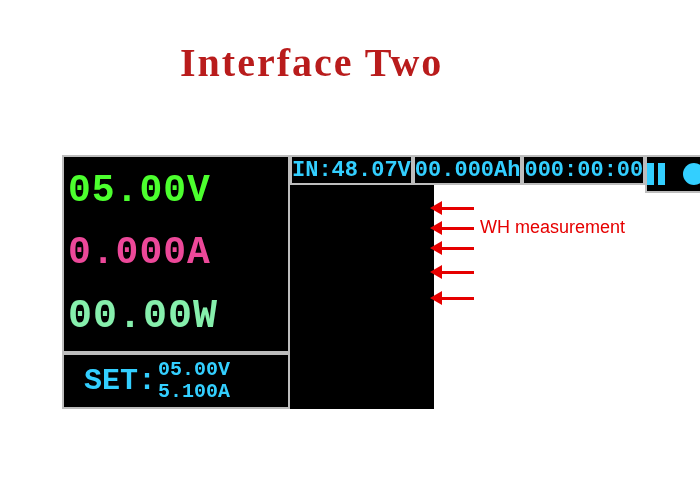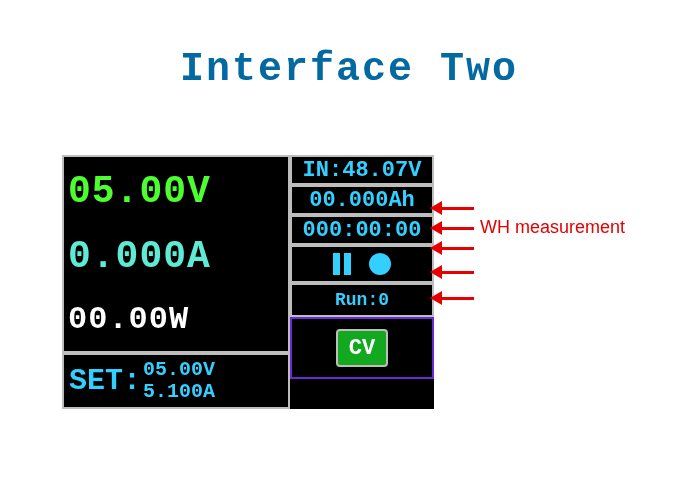--- a/index.html
+++ b/index.html
@@ -6,26 +6,26 @@
   body {
     width: 700px;
     height: 504px;
     background: #ffffff;
     position: relative;
     font-family: "Courier New", monospace;
     overflow: hidden;
   }
   .title {
     position: absolute;
-    top: 47px;
+    top: 39px;
     left: 180px;
     font-size: 40px;
     font-weight: bold;
-    color: #0369a1;
-    font-family: Liberation Mono, monospace;
+    color: #b91c1c;
+    font-family: Liberation Serif, serif;
     letter-spacing: 2px;
   }
   .screen {
     position: absolute;
     top: 155px;
     left: 62px;
     width: 372px;
     height: 254px;
     background: #000000;
     display: flex;
@@ -33,47 +33,47 @@
   .left-col {
     width: 228px;
     height: 100%;
     display: flex;
     flex-direction: column;
   }
   .right-col {
     width: 144px;
     height: 100%;
     display: flex;
-    flex-direction: column;
+    flex-direction: row;
   }
   .cell {
     border: 2px solid #bdbdbd;
     background: #000;
     display: flex;
     align-items: center;
     justify-content: center;
     font-weight: bold;
   }
   .big-readouts {
     flex: 1;
     border: 2px solid #bdbdbd;
     display: flex;
     flex-direction: column;
     justify-content: space-around;
     padding: 2px 4px;
   }
   .big-v { color: #4cff2e; font-size: 38px; font-weight: bold; letter-spacing: 1px; }
-  .big-a { color: #5eead4; font-size: 38px; font-weight: bold; letter-spacing: 1px; }
-  .big-w { color: #ffffff; font-size: 32px; font-weight: bold; letter-spacing: 1px; }
+  .big-a { color: #ec4899; font-size: 38px; font-weight: bold; letter-spacing: 1px; }
+  .big-w { color: #86efac; font-size: 40px; font-weight: bold; letter-spacing: 1px; }
   .set-row {
     height: 56px;
     border: 2px solid #bdbdbd;
     display: flex;
     align-items: center;
-    padding: 0 5px;
+    padding: 0 20px;
   }
   .set-label { color: #33cfff; font-size: 30px; font-weight: bold; }
   .set-vals {
     color: #33cfff;
     font-size: 20px;
     font-weight: bold;
     margin-left: 2px;
     display: flex;
     flex-direction: column;
     line-height: 1.1;

